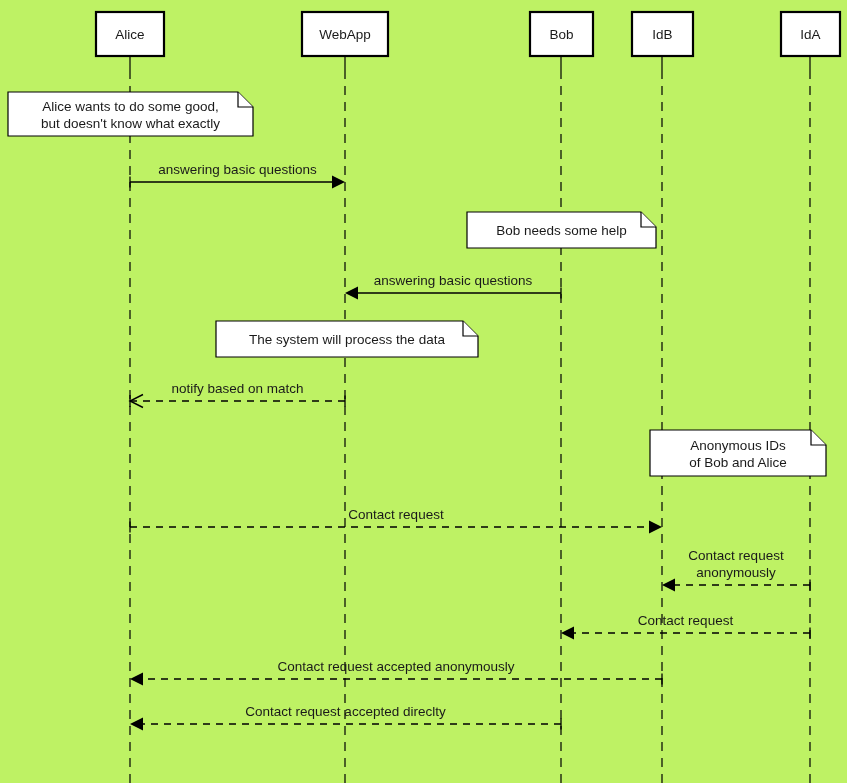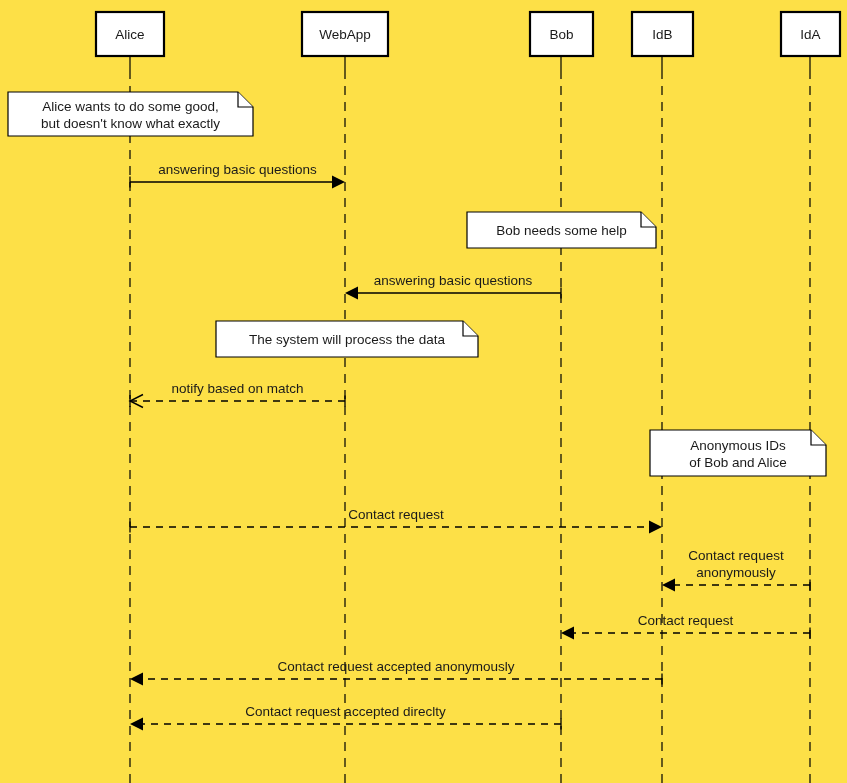--- a/index.html
+++ b/index.html
@@ -8,21 +8,21 @@
     padding: 0;
     background: #ffffff;
   }
   body {
     font-family: "Liberation Sans", sans-serif;
   }
   #diagram-root {
     position: relative;
     width: 847px;
     height: 783px;
-    background: #fde047;
+    background: #bef264;
     overflow: hidden;
   }
   #seq-svg {
     position: absolute;
     top: 0;
     left: 0;
     width: 847px;
     height: 783px;
     display: block;
   }

